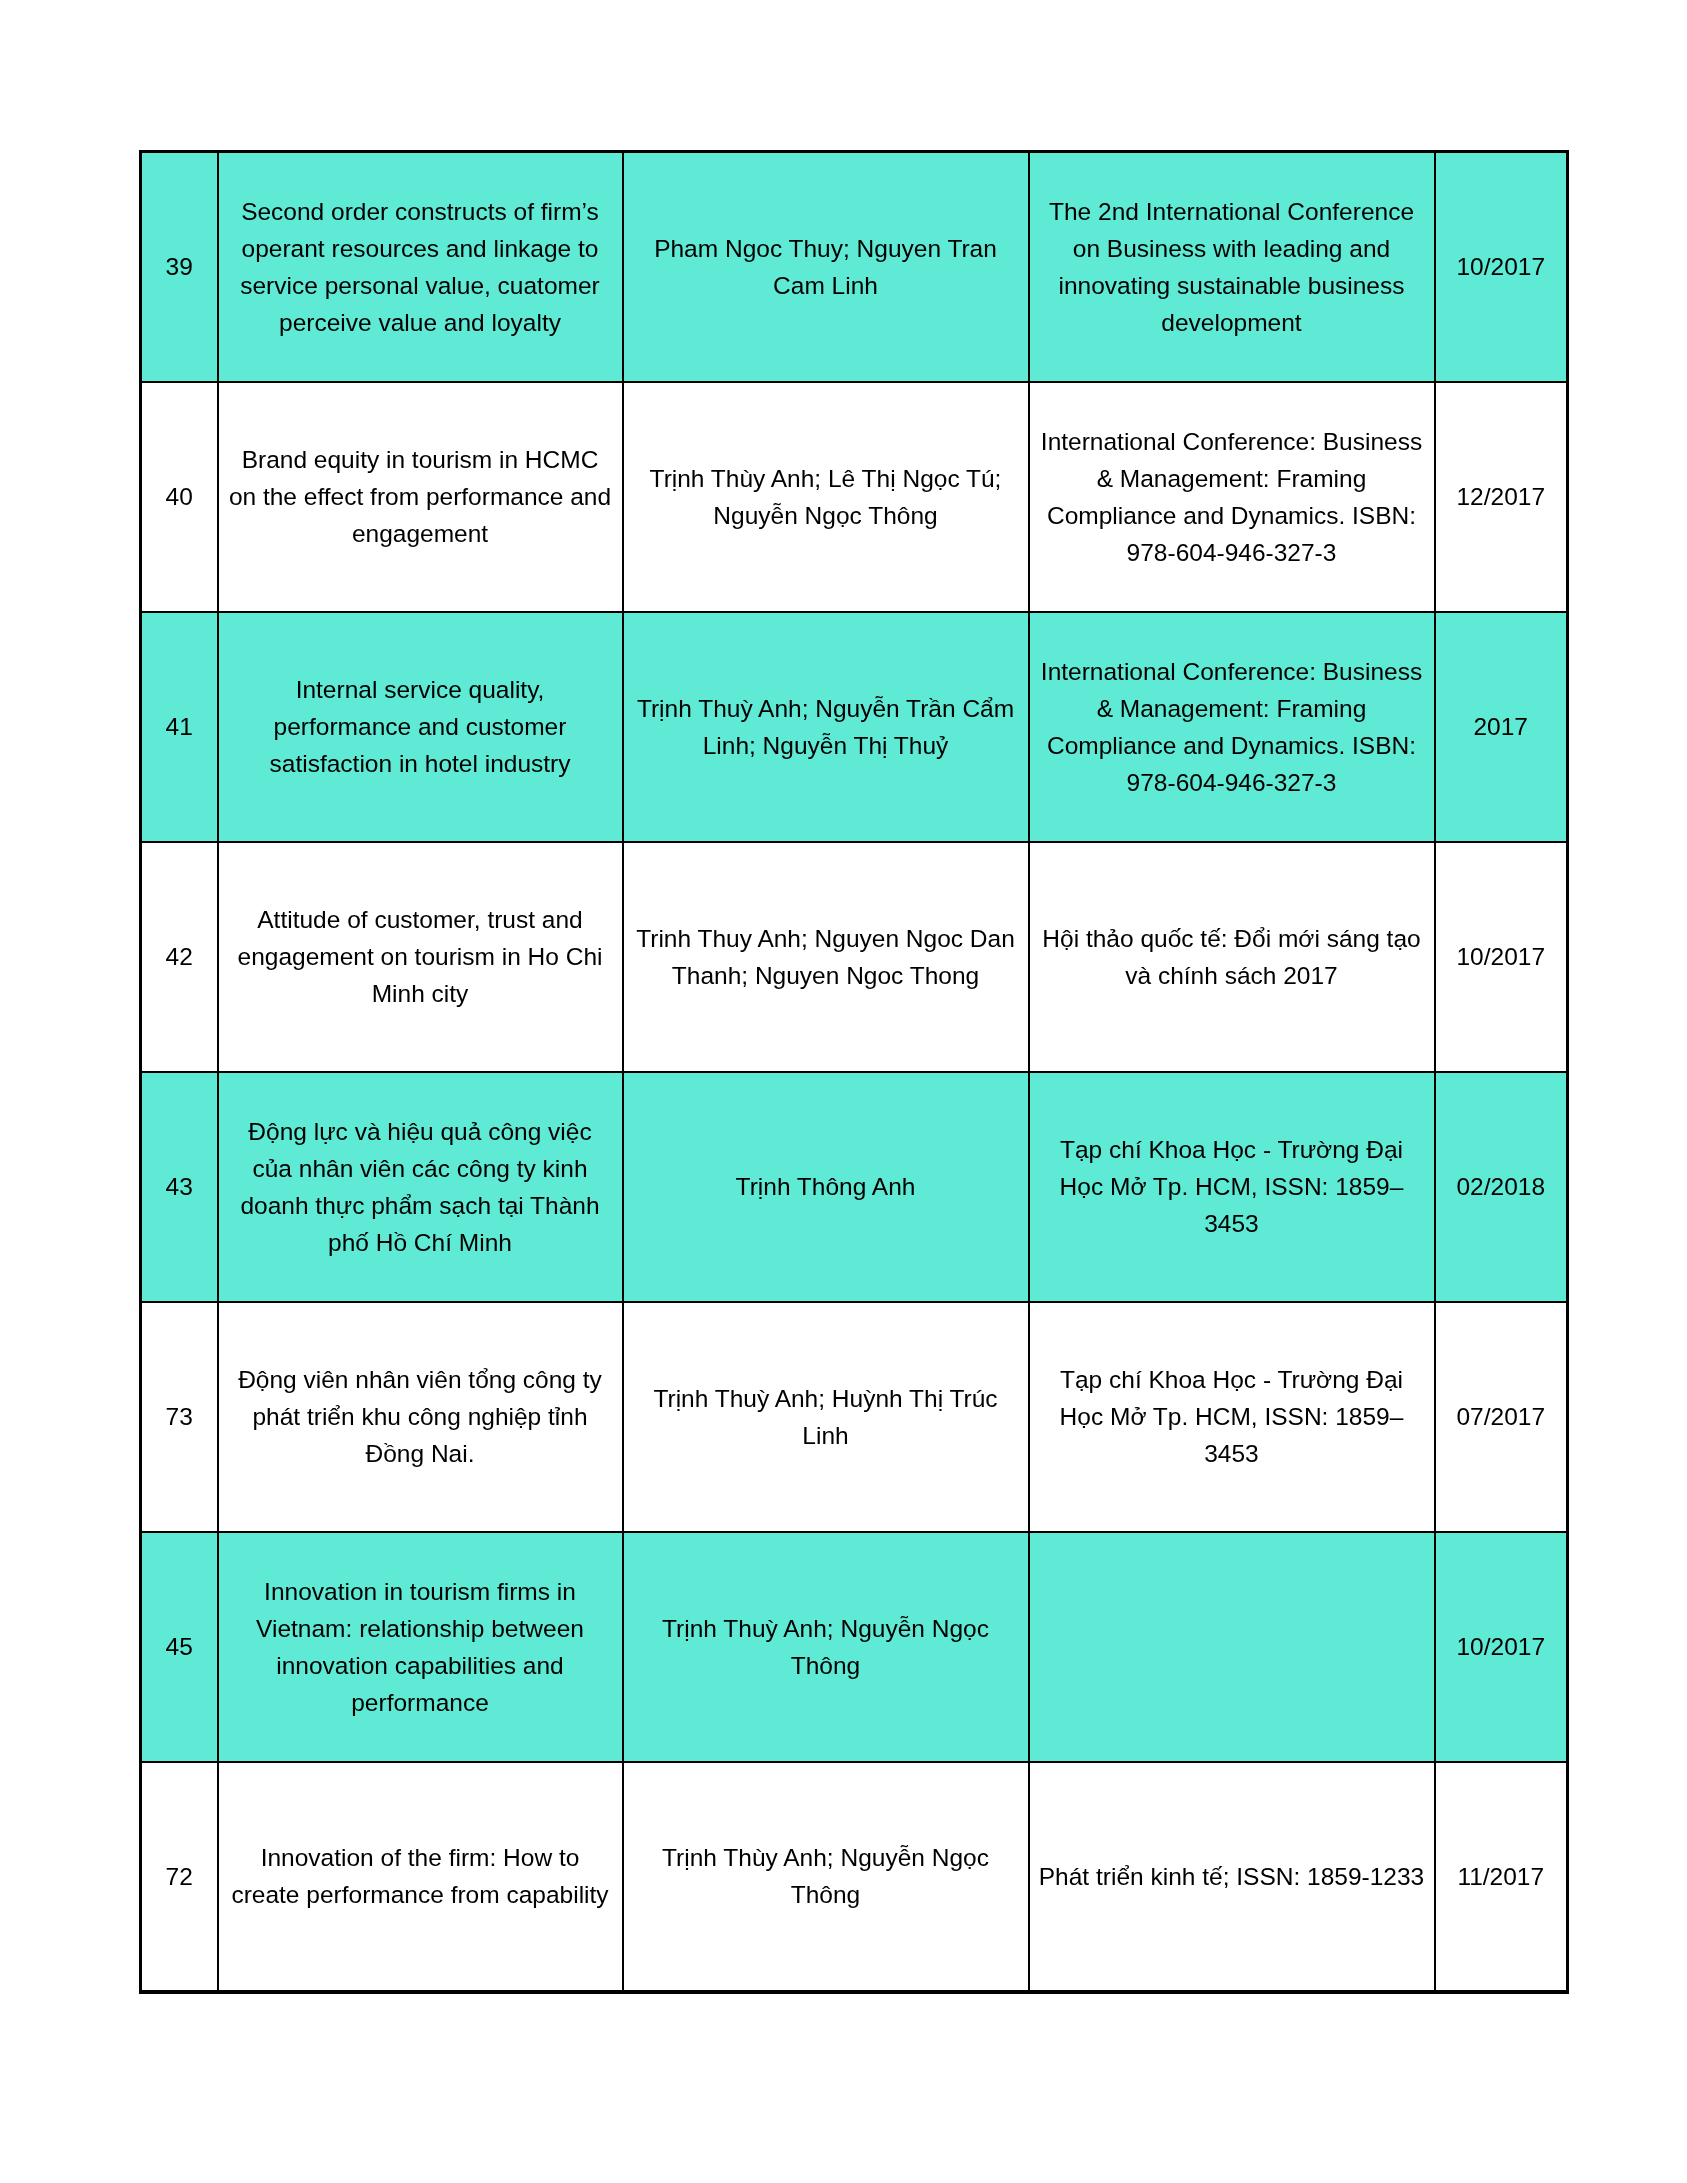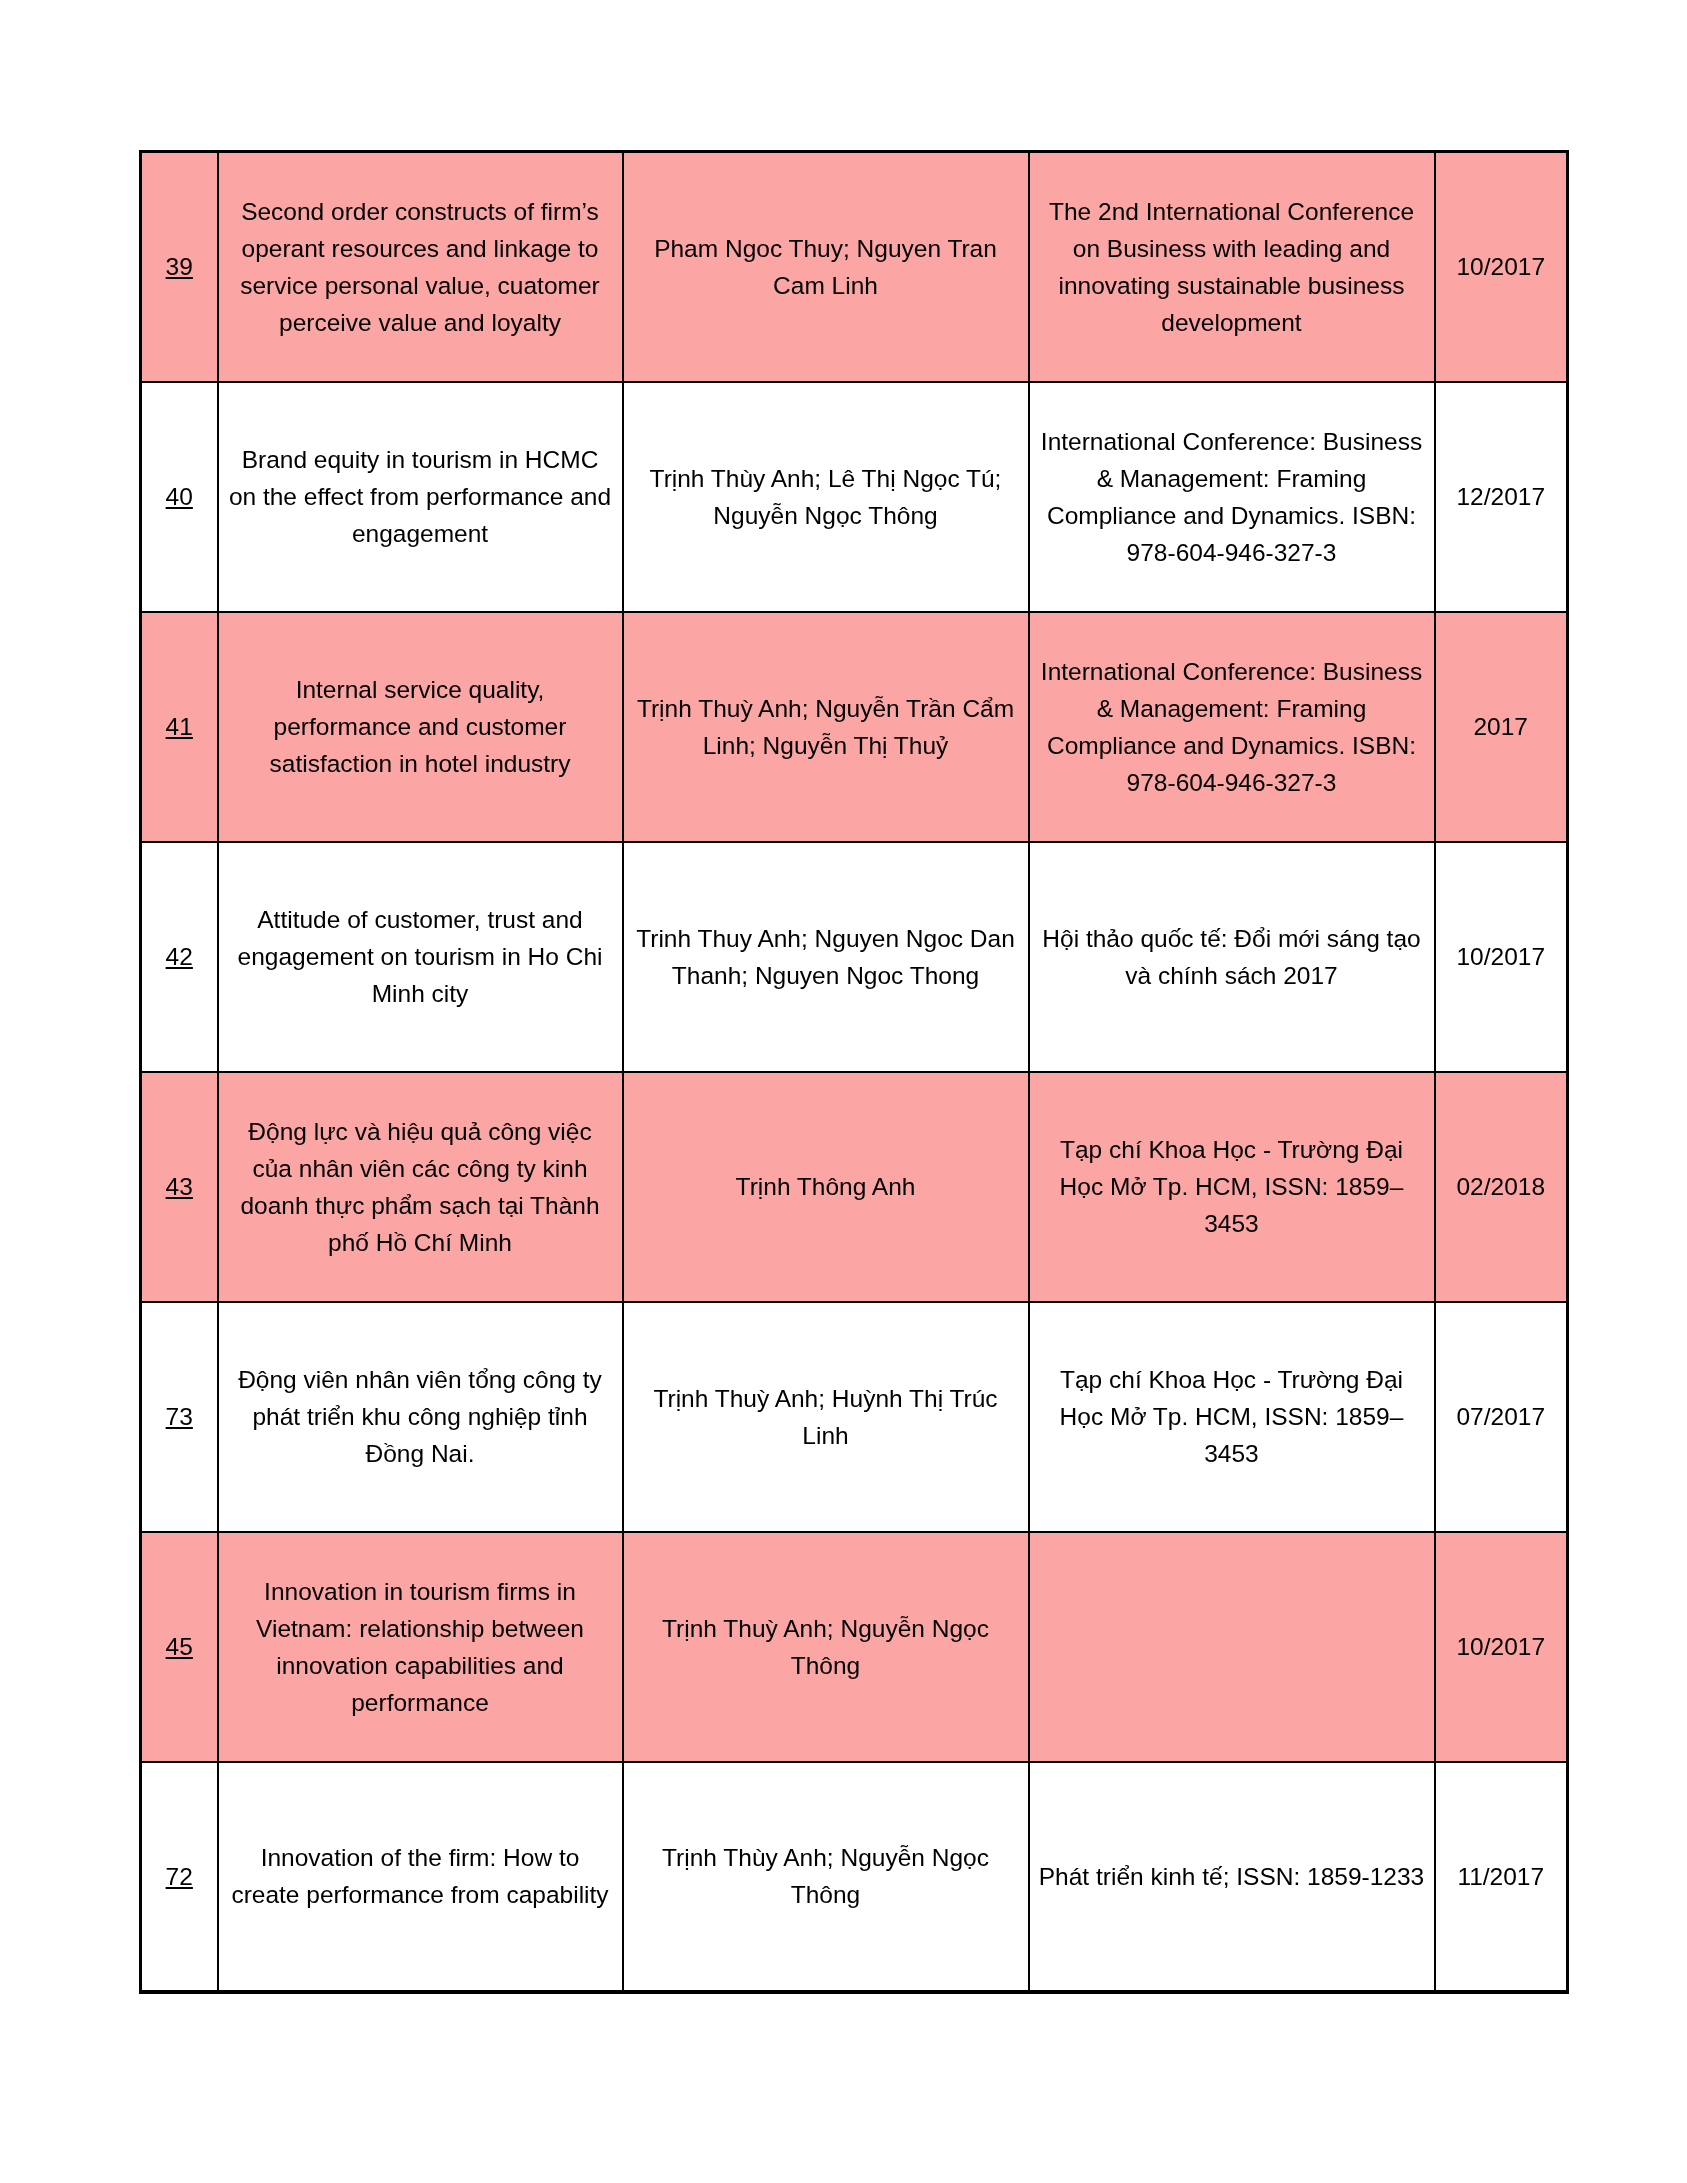--- a/index.html
+++ b/index.html
@@ -35,24 +35,24 @@
     vertical-align: middle;
     padding: 4px 7px;
     font-family: "Liberation Sans", sans-serif;
     font-size: 24.5px;
     line-height: 37px;
     color: #000000;
     background: #ffffff;
     word-wrap: break-word;
   }
   .pub-row.shaded .cell {
-    background: #fca5a5;
+    background: #5eead4;
   }
   .cell-title { padding: 4px 8px; }
-  .cell-no { padding: 4px 8px; text-decoration: underline; }
+  .cell-no { padding: 4px 8px; }
   .cell-date { padding: 4px 4px; margin-left: 22px; }
 </style>
 </head>
 <body>
 
 <div class="page">
   <table class="pub-table">
     <colgroup>
       <col style="width:77px">
       <col style="width:405px">

